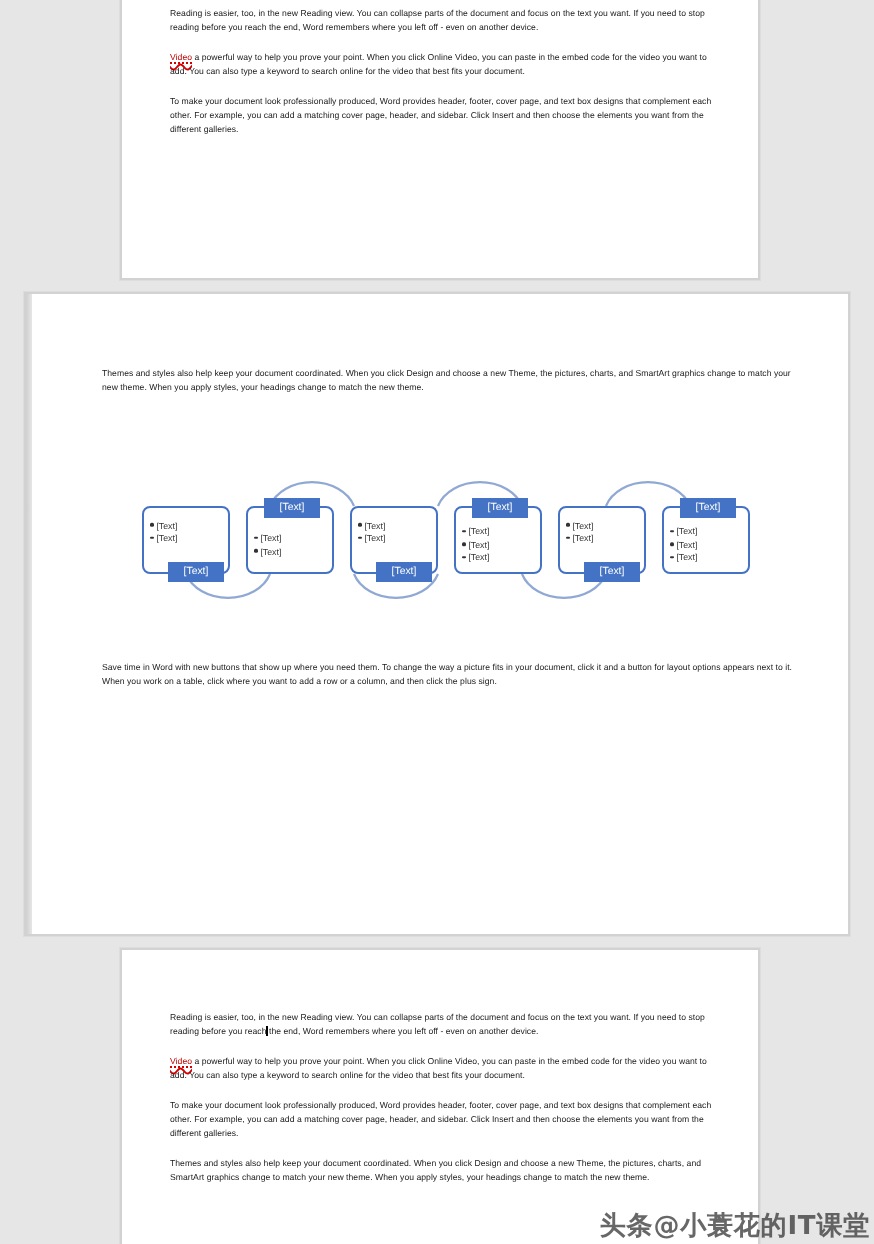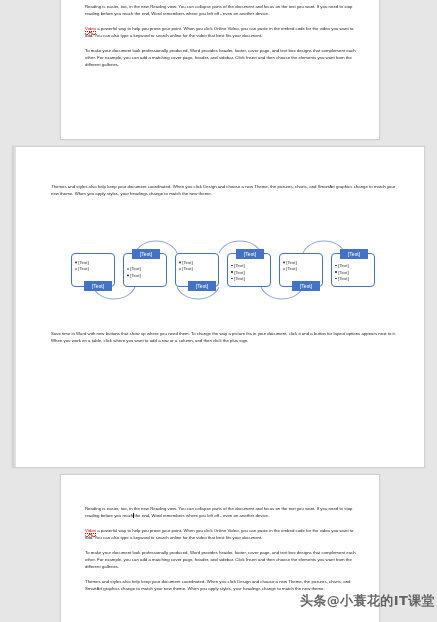--- a/index.html
+++ b/index.html
@@ -130,21 +130,21 @@
     box-sizing: border-box;
     min-width: 28px;
   }
   .node.label-top .tag    { top: -5px;  left: 8px; }
   .node.label-bottom .tag { bottom: -5px; left: 12px; }
 
   
   .watermark {
     position: absolute;
     right: 2px;
-    bottom: 12px;
+    bottom: 0;
     font-size: 13px;
     font-weight: bold;
     color: rgba(60,60,60,0.78);
     letter-spacing: 0.4px;
     white-space: nowrap;
     font-family: "DejaVu Sans", sans-serif;
   }
 </style>
 </head>
 <body>

